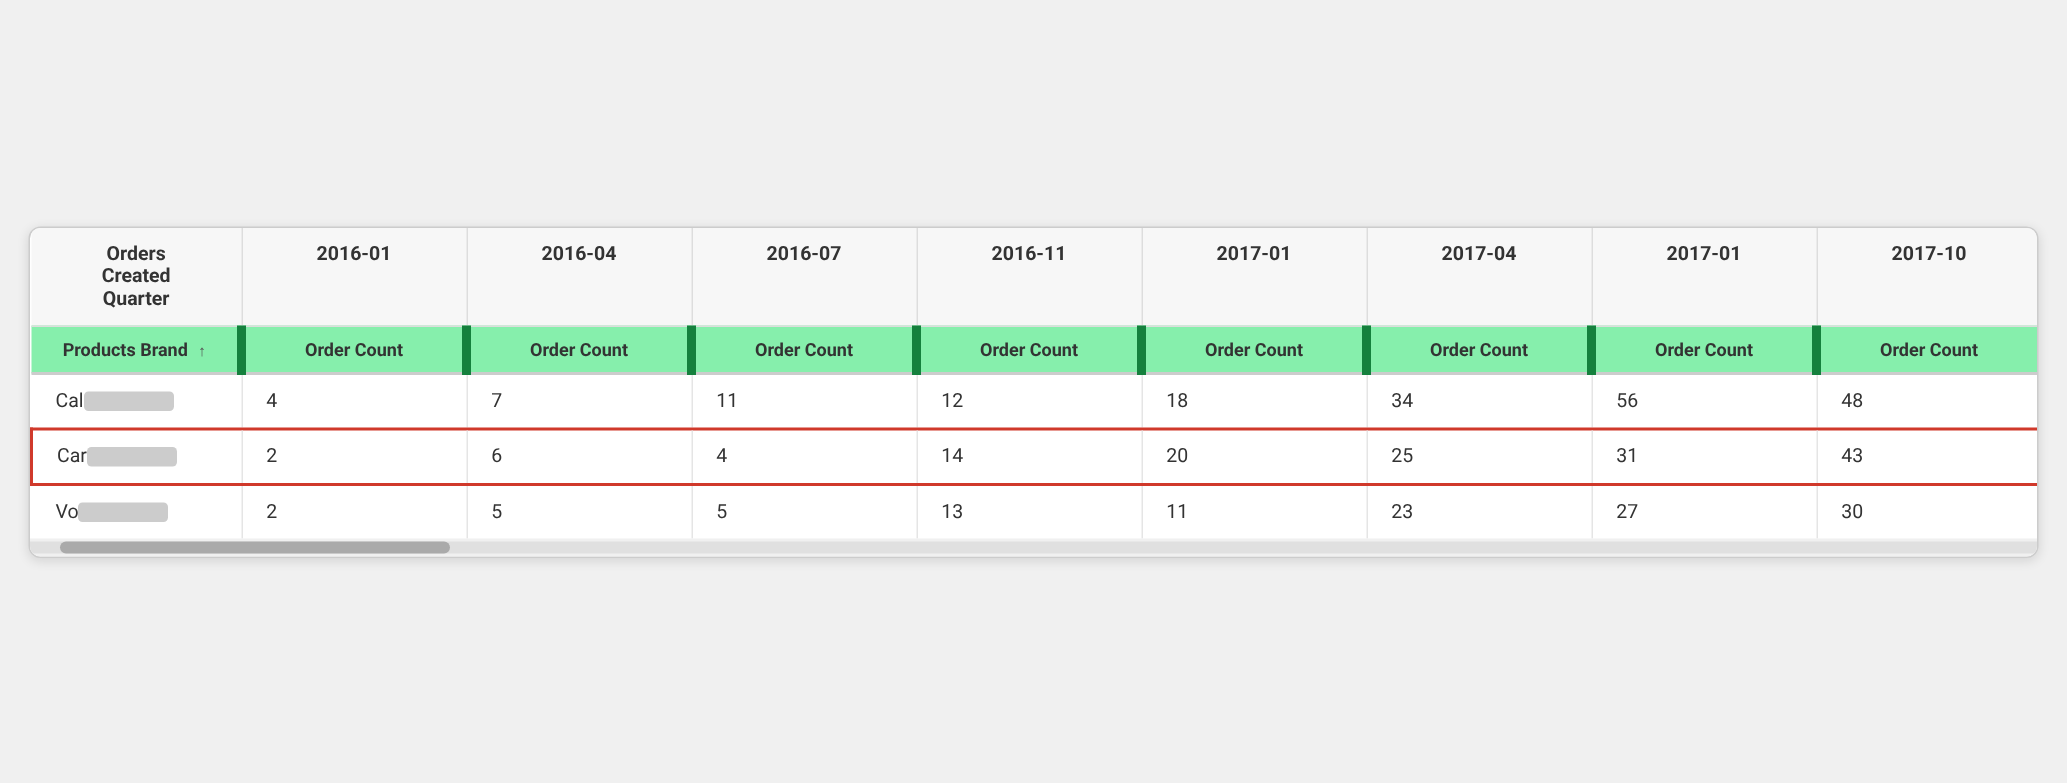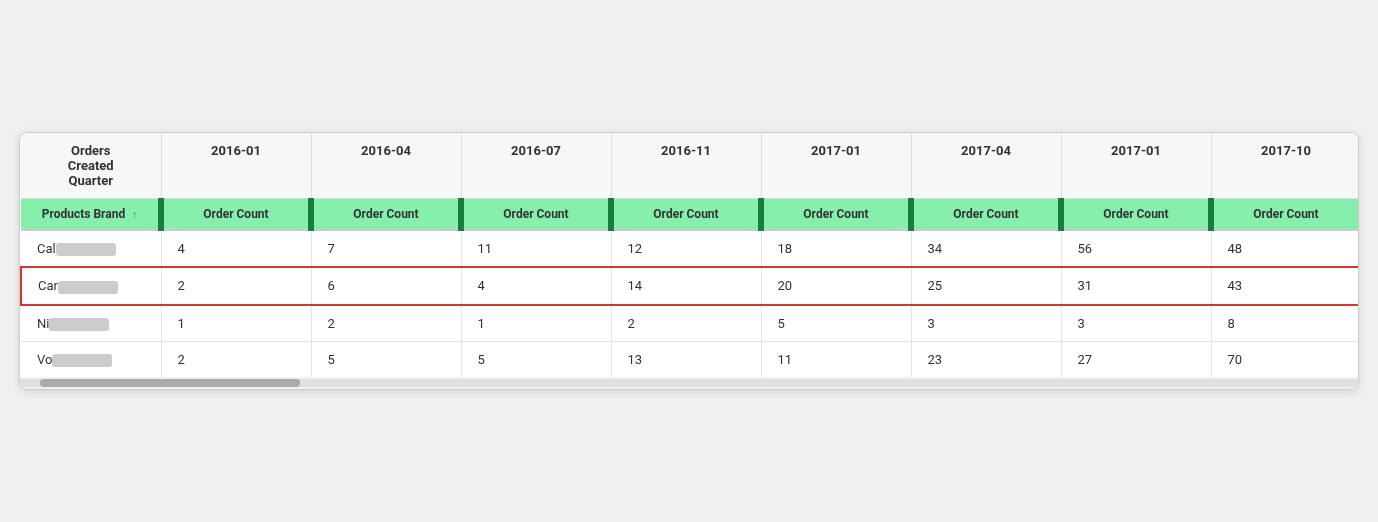--- a/index.html
+++ b/index.html
@@ -184,40 +184,29 @@
           <td>2</td>
           <td>6</td>
           <td>4</td>
           <td>14</td>
           <td>20</td>
           <td>25</td>
           <td>31</td>
           <td>43</td>
         </tr>
         <tr>
-          <td><span>Ni</span><span class="blurred"></span></td>
-          <td>1</td>
-          <td>2</td>
-          <td>1</td>
-          <td>2</td>
-          <td>5</td>
-          <td>3</td>
-          <td>3</td>
-          <td>8</td>
-        </tr>
-        <tr>
           <td><span>Vo</span><span class="blurred"></span></td>
           <td>2</td>
           <td>5</td>
           <td>5</td>
           <td>13</td>
           <td>11</td>
           <td>23</td>
           <td>27</td>
-          <td>70</td>
+          <td>30</td>
         </tr>
       </tbody>
   </table>
   <div class="scrollbar-row">
     <div class="scrollbar-track">
       <div class="scrollbar-thumb"></div>
     </div>
   </div>
 </div>
 

